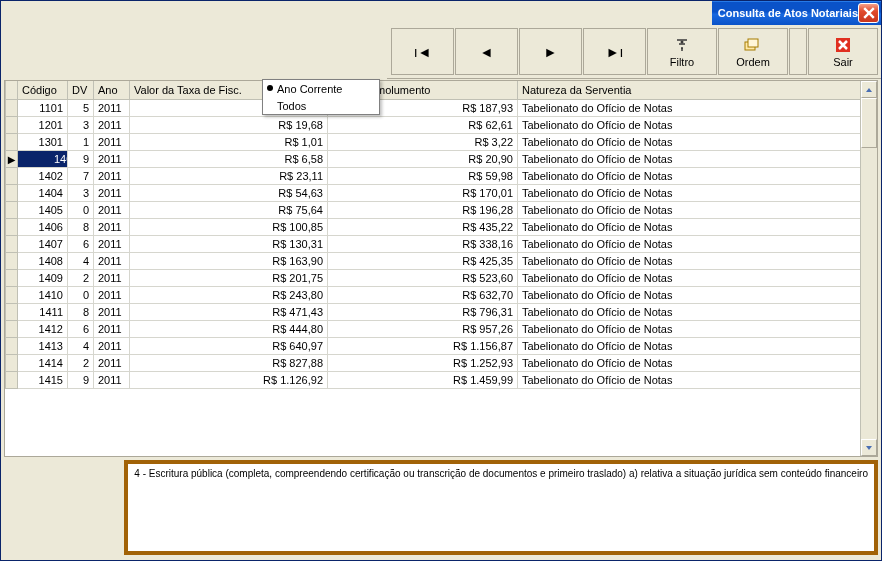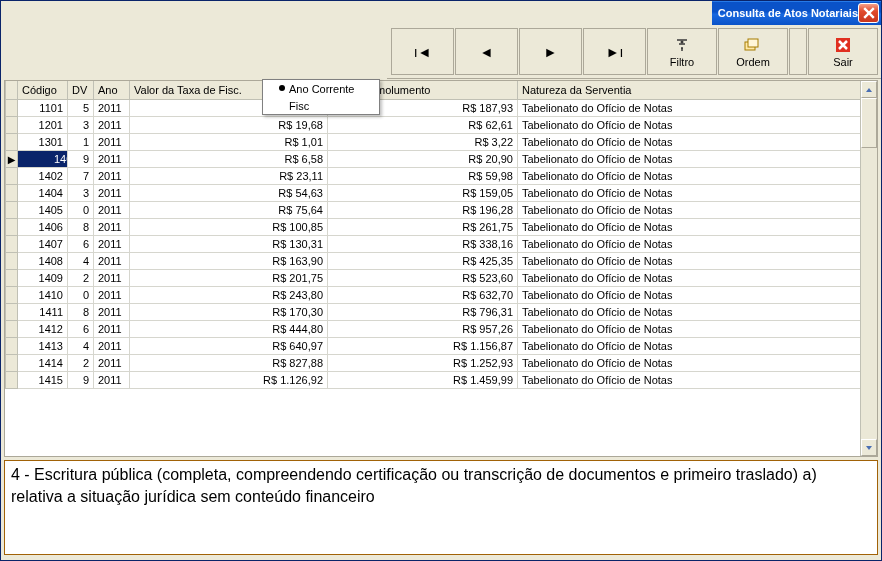--- a/index.html
+++ b/index.html
@@ -163,37 +163,36 @@
     border: 1px solid #808080;
     box-shadow: 2px 2px 3px rgba(0,0,0,0.25);
     z-index: 10;
   }
   .filtro-menu .mitem {
     padding: 2px 6px 2px 14px;
     position: relative;
     height: 17px;
     display: flex;
     align-items: center;
-    margin-left: 12px;
   }
   .filtro-menu .mitem .bullet {
     position: absolute;
     left: 4px;
     top: 5px;
     width: 6px; height: 6px;
     background: #000;
     border-radius: 50%;
   }
   .detail-box {
     height: 95px;
-    border: 1px solid #a16207;
+    border: 4px solid #a16207;
     background: #fff;
     margin: 1px 3px 5px 3px;
     padding: 3px 6px;
-    font-size: 16px;
+    font-size: 10px;
     line-height: 1.35;
     overflow: hidden;
   }
 </style>
 </head>
 <body>
 
 <div class="window">
 
   <div class="titlebar">
@@ -317,39 +316,39 @@
               <td class="num">R$ 23,11</td>
               <td class="num">R$ 59,98</td>
               <td>Tabelionato do Ofício de Notas</td>
             </tr>
             <tr>
               <td class="ind"></td>
               <td class="num cell-codigo">1404</td>
               <td class="num">3</td>
               <td>2011</td>
               <td class="num">R$ 54,63</td>
-              <td class="num">R$ 159,05</td>
+              <td class="num">R$ 170,01</td>
               <td>Tabelionato do Ofício de Notas</td>
             </tr>
             <tr>
               <td class="ind"></td>
               <td class="num cell-codigo">1405</td>
               <td class="num">0</td>
               <td>2011</td>
               <td class="num">R$ 75,64</td>
               <td class="num">R$ 196,28</td>
               <td>Tabelionato do Ofício de Notas</td>
             </tr>
             <tr>
               <td class="ind"></td>
               <td class="num cell-codigo">1406</td>
               <td class="num">8</td>
               <td>2011</td>
               <td class="num">R$ 100,85</td>
-              <td class="num">R$ 261,75</td>
+              <td class="num">R$ 435,22</td>
               <td>Tabelionato do Ofício de Notas</td>
             </tr>
             <tr>
               <td class="ind"></td>
               <td class="num cell-codigo">1407</td>
               <td class="num">6</td>
               <td>2011</td>
               <td class="num">R$ 130,31</td>
               <td class="num">R$ 338,16</td>
               <td>Tabelionato do Ofício de Notas</td>
@@ -379,21 +378,21 @@
               <td>2011</td>
               <td class="num">R$ 243,80</td>
               <td class="num">R$ 632,70</td>
               <td>Tabelionato do Ofício de Notas</td>
             </tr>
             <tr>
               <td class="ind"></td>
               <td class="num cell-codigo">1411</td>
               <td class="num">8</td>
               <td>2011</td>
-              <td class="num">R$ 170,30</td>
+              <td class="num">R$ 471,43</td>
               <td class="num">R$ 796,31</td>
               <td>Tabelionato do Ofício de Notas</td>
             </tr>
             <tr>
               <td class="ind"></td>
               <td class="num cell-codigo">1412</td>
               <td class="num">6</td>
               <td>2011</td>
               <td class="num">R$ 444,80</td>
               <td class="num">R$ 957,26</td>
@@ -449,17 +448,17 @@
   <div class="detail-box">
     <span>4 - Escritura pública (completa, compreendendo certificação ou transcrição de documentos e primeiro traslado) a) relativa a situação jurídica sem conteúdo financeiro</span>
   </div>
 
   <div class="filtro-menu">
     <div class="mitem">
       <span class="bullet"></span>
       <span>Ano Corrente</span>
     </div>
     <div class="mitem">
-      <span>Fisc</span>
+      <span>Todos</span>
     </div>
   </div>
 
 </div>
 
 </body></html>

